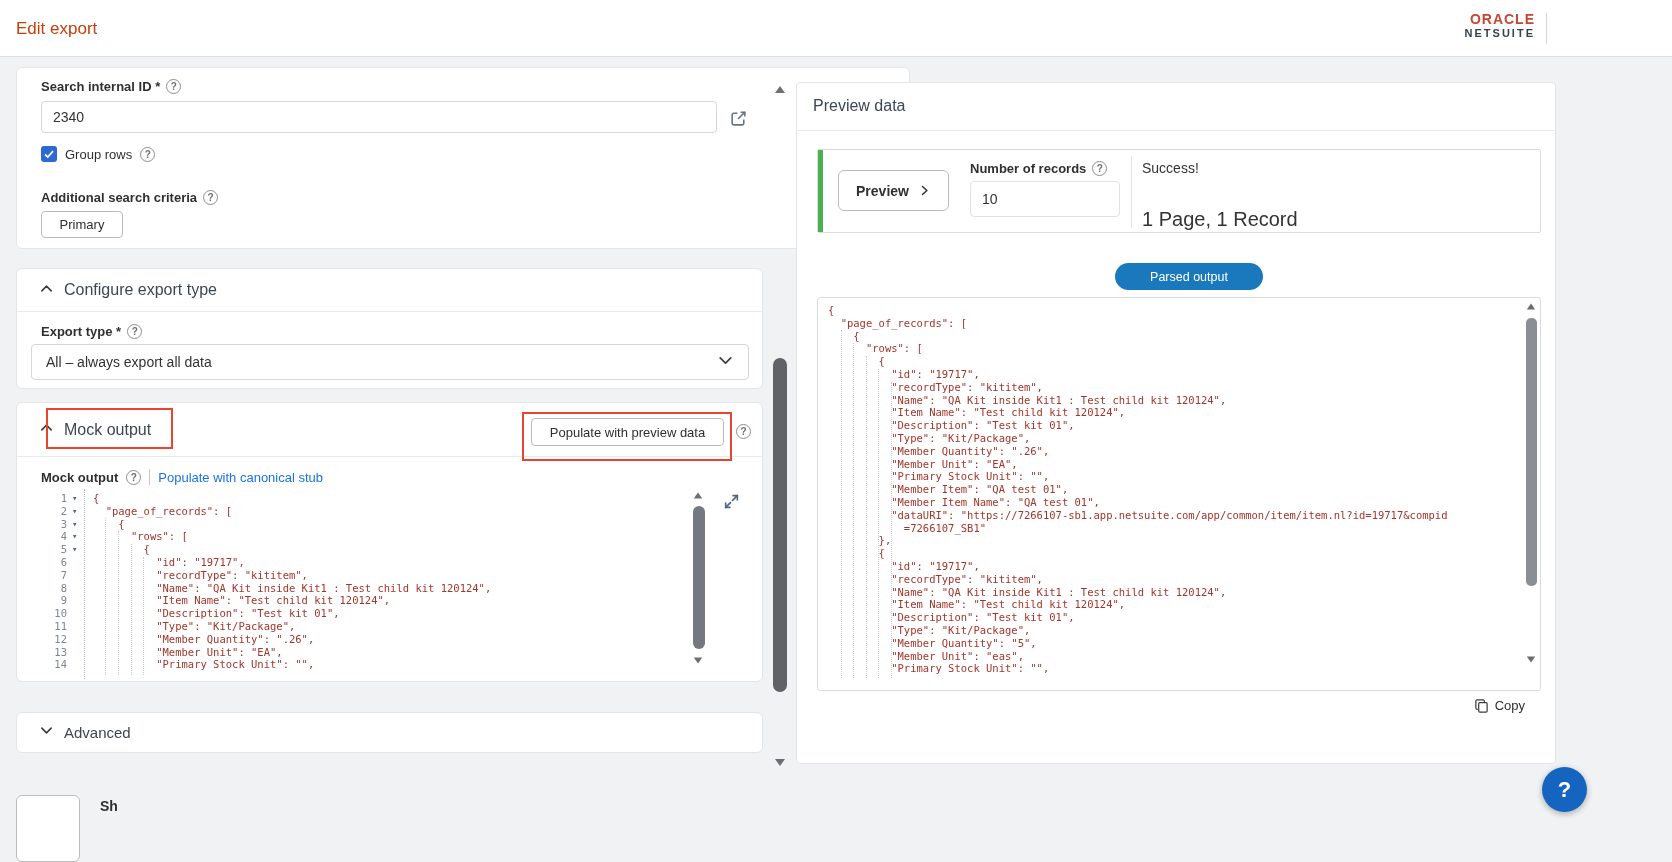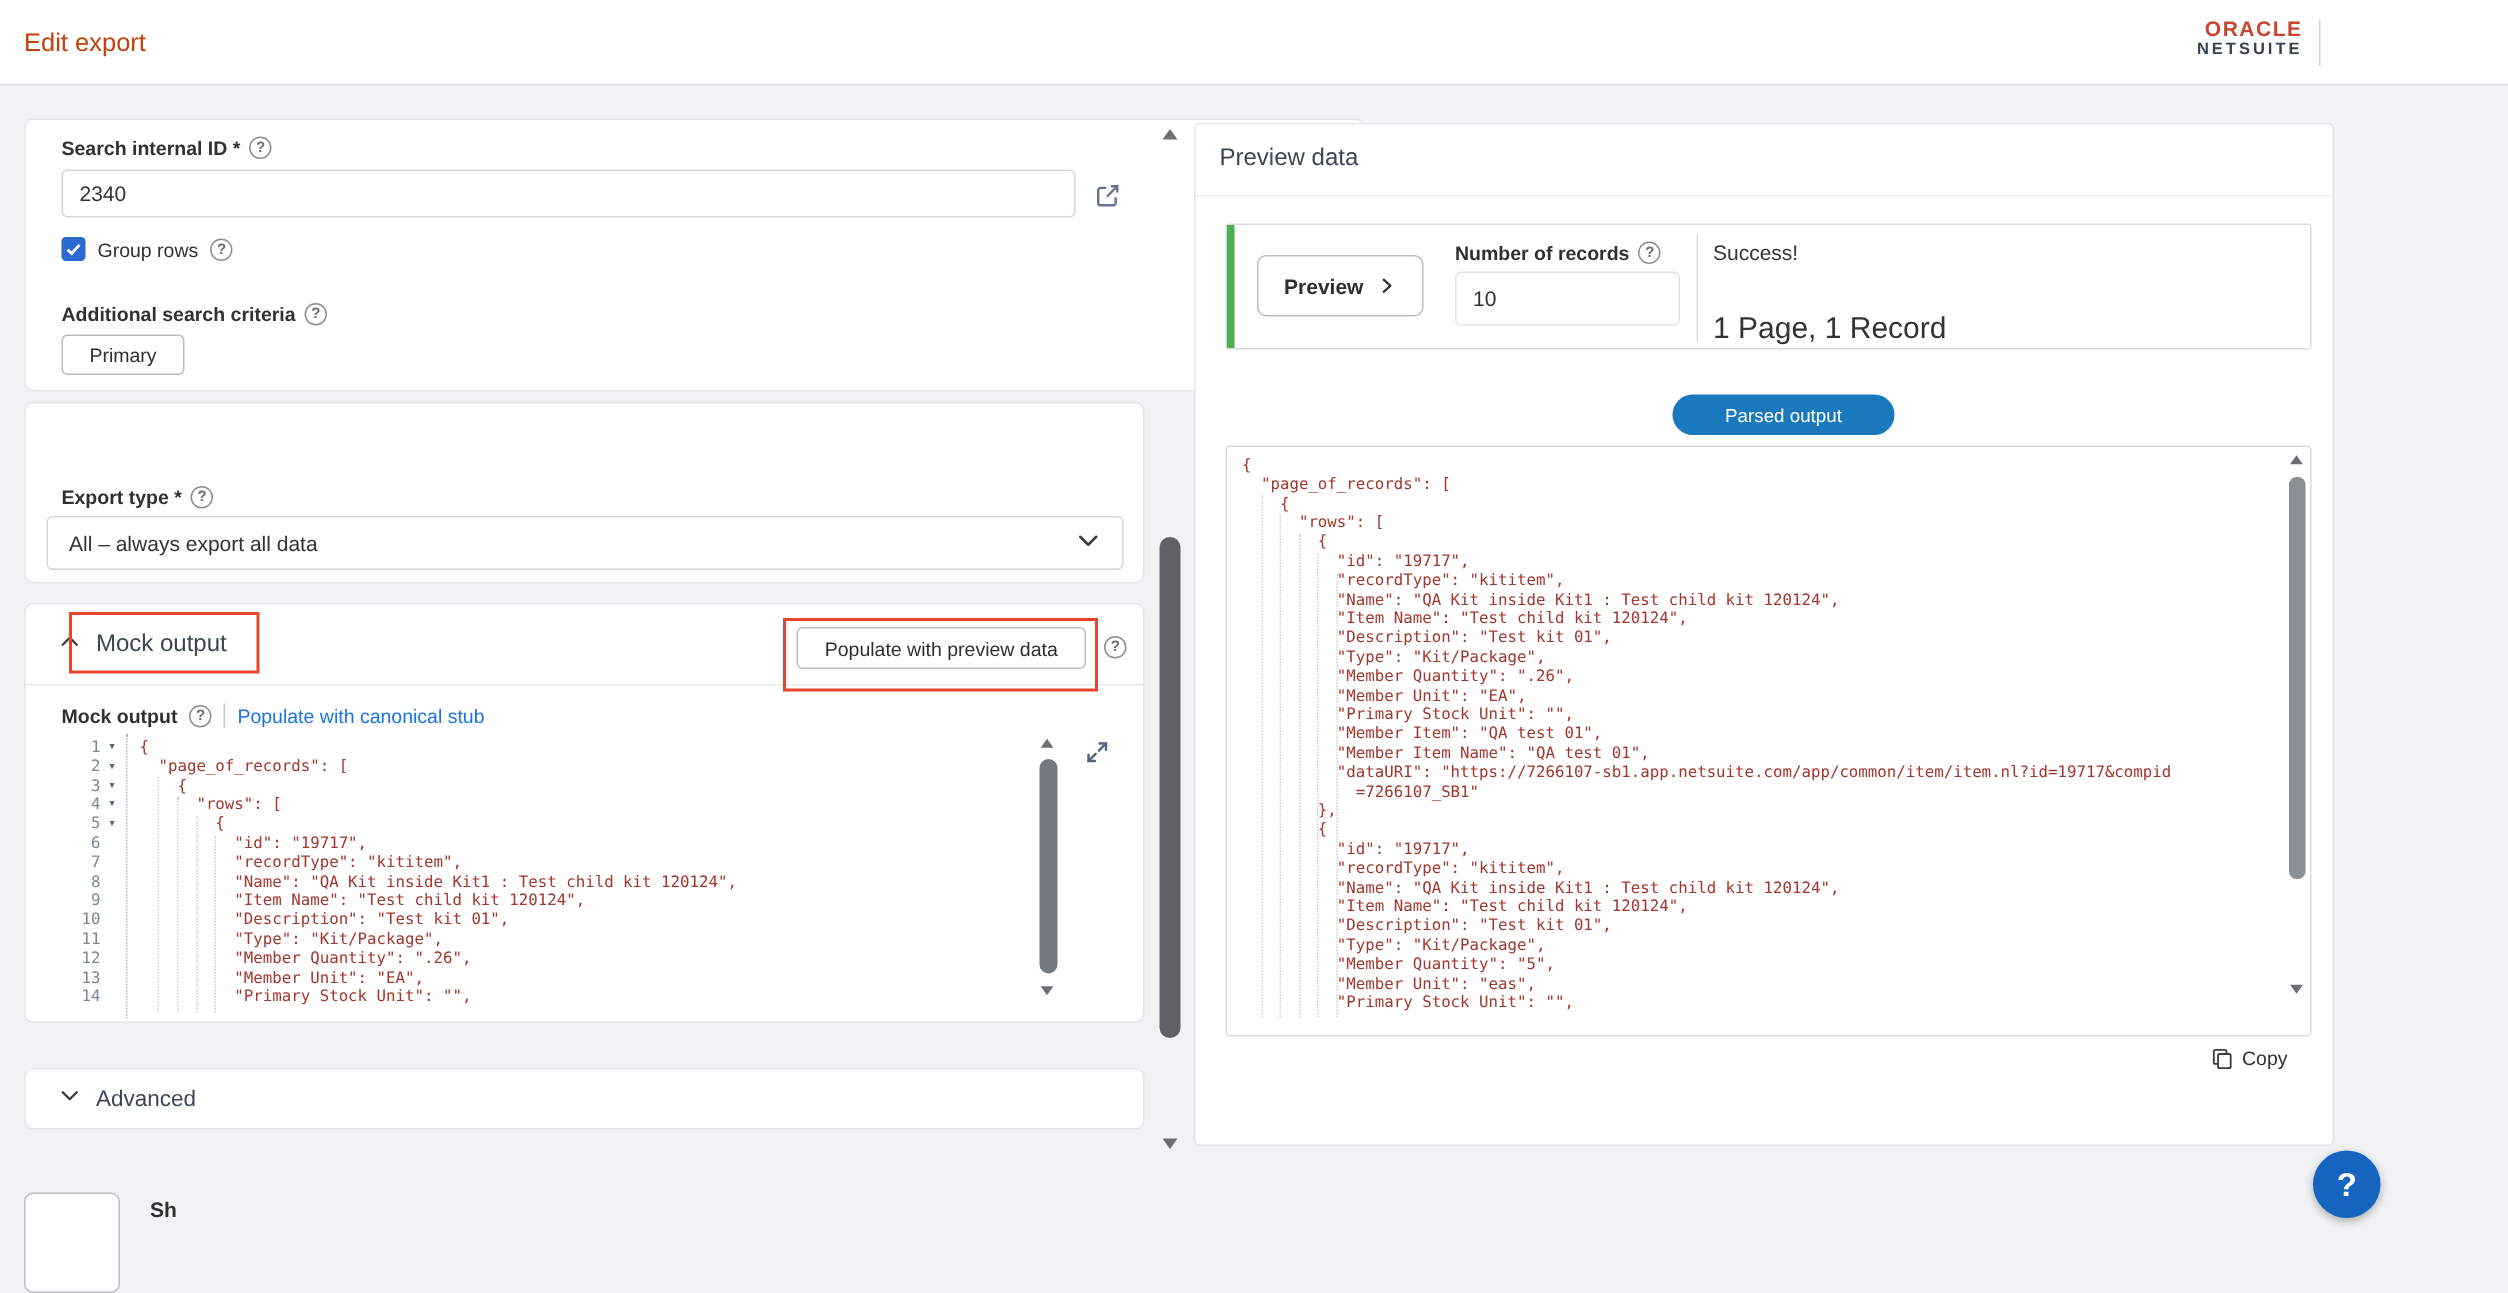--- a/index.html
+++ b/index.html
@@ -68,21 +68,21 @@
 
 <header class="header">
   <h1 class="page-title">Edit export</h1>
   <div class="logo">
     <div class="logo-oracle">ORACLE</div>
     <div class="logo-netsuite">NETSUITE</div>
   </div>
   <div class="header-divider"></div>
 </header>
 
-<section class="card" style="left:16px; top:79px; width:894px; height:182px;">
+<section class="card" style="left:16px; top:67px; width:894px; height:182px;">
   <div class="field-label" style="position:absolute; left:24px; top:11px;">
     <span>Search internal ID *</span>
     <span class="help"></span>
   </div>
   <input class="text-input" style="position: absolute; left: 24px; top: 33px; width: 676px; height: 32px;" value="2340">
   <span style="position:absolute; left:712px; top:41px;">
     <svg width="19" height="19" viewBox="0 0 18 18" fill="none" stroke="#64748b" stroke-width="1.5">
       <path d="M8 4 H4.5 a1.5 1.5 0 0 0 -1.5 1.5 v8 a1.5 1.5 0 0 0 1.5 1.5 h8 a1.5 1.5 0 0 0 1.5 -1.5 V10"></path>
       <path d="M11 3 h4 v4"></path>
         <path d="M15 3 L8.5 9.5"></path>
@@ -98,20 +98,28 @@
     <span class="help"></span>
   </div>
   <div class="field-label" style="position:absolute; left:24px; top:122px;">
     <span>Additional search criteria</span>
     <span class="help"></span>
   </div>
   <button class="btn" style="position:absolute; left:24px; top:143px; width:82px; height:27px;">Primary</button>
 </section>
 
 <section class="card" style="left:16px; top:268px; width:747px; height:121px;">
+  <div class="section-head" style="height:43px; padding-left:22px; gap:10px;">
+    <span>
+      <svg width="15" height="15" viewBox="0 0 16 16">
+          <polyline points="3,10.5 8,5.5 13,10.5" fill="none" stroke="#3d3d3d" stroke-width="1.7" stroke-linecap="round" stroke-linejoin="round"></polyline>
+        </svg>
+    </span>
+    <span class="section-title">Configure export type</span>
+  </div>
   <div class="field-label" style="position:absolute; left:24px; top:55px;">
     <span>Export type *</span>
     <span class="help"></span>
   </div>
   <div class="selectbox" style="left:14px; top:75px; width:718px; height:36px;">
     <span>All – always export all data</span>
     <span class="chev">
       <svg width="17" height="17" viewBox="0 0 16 16">
           <polyline points="3,5.5 8,10.5 13,5.5" fill="none" stroke="#3d3d3d" stroke-width="1.6" stroke-linecap="round" stroke-linejoin="round"></polyline>
         </svg>

